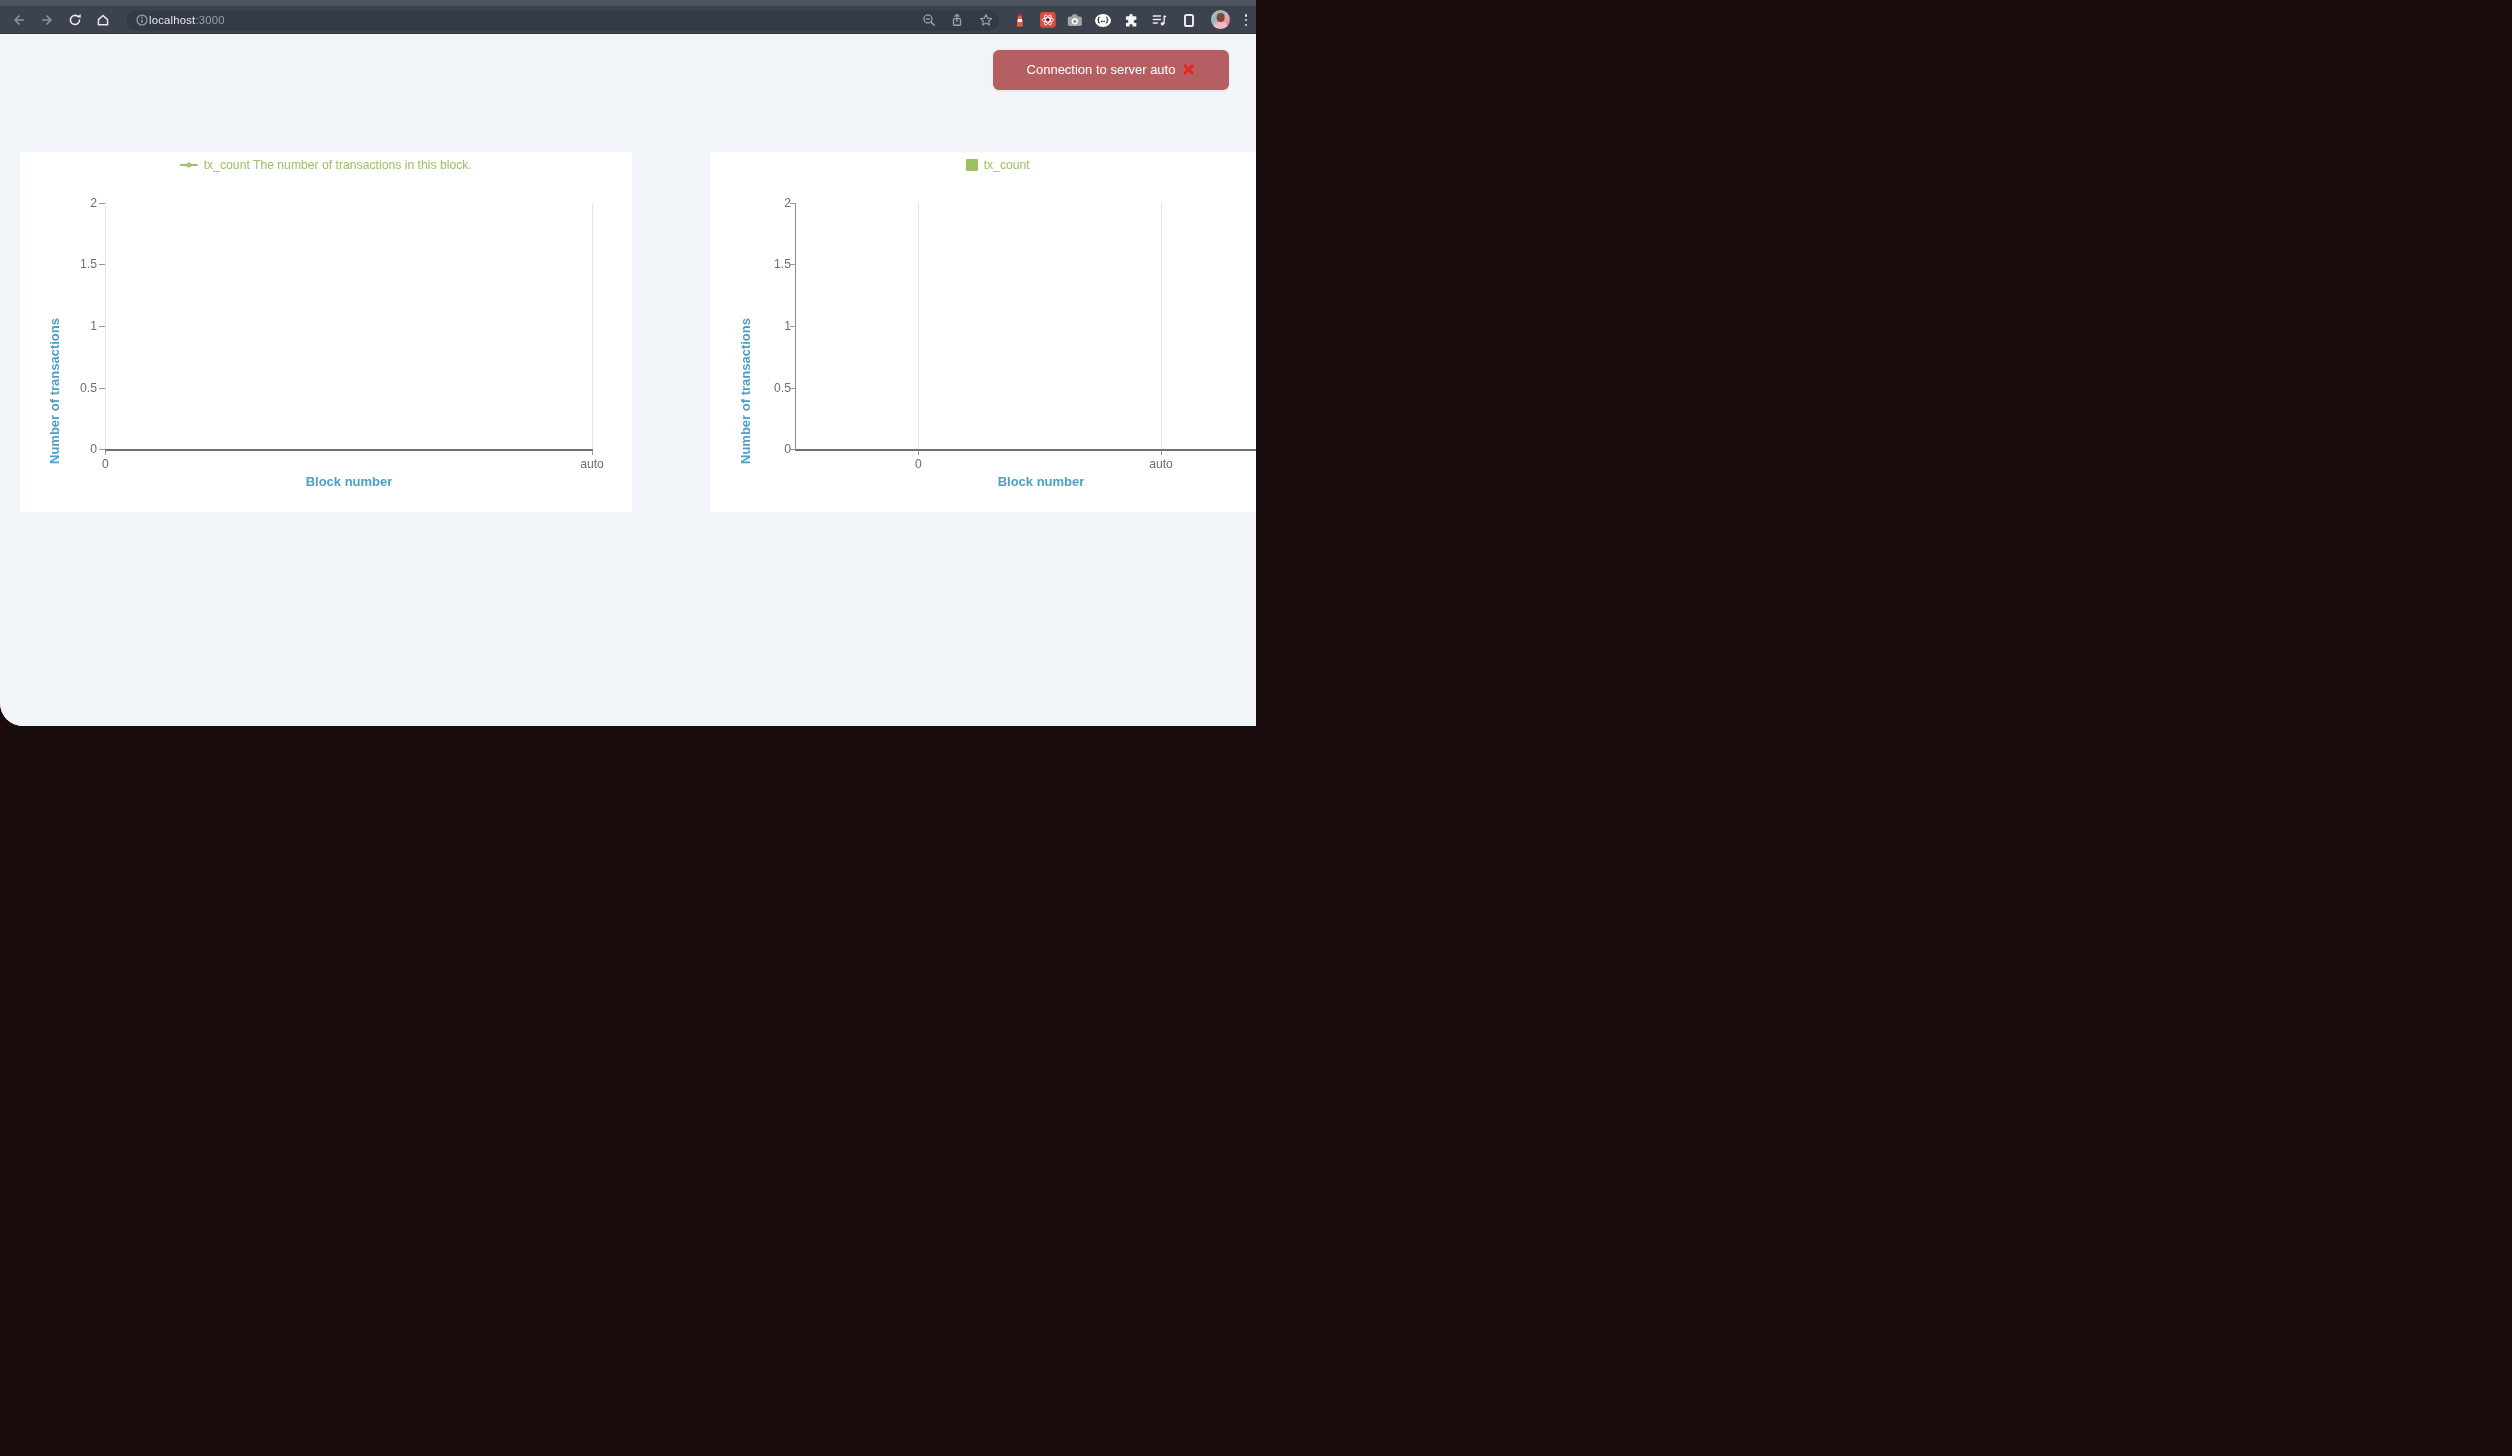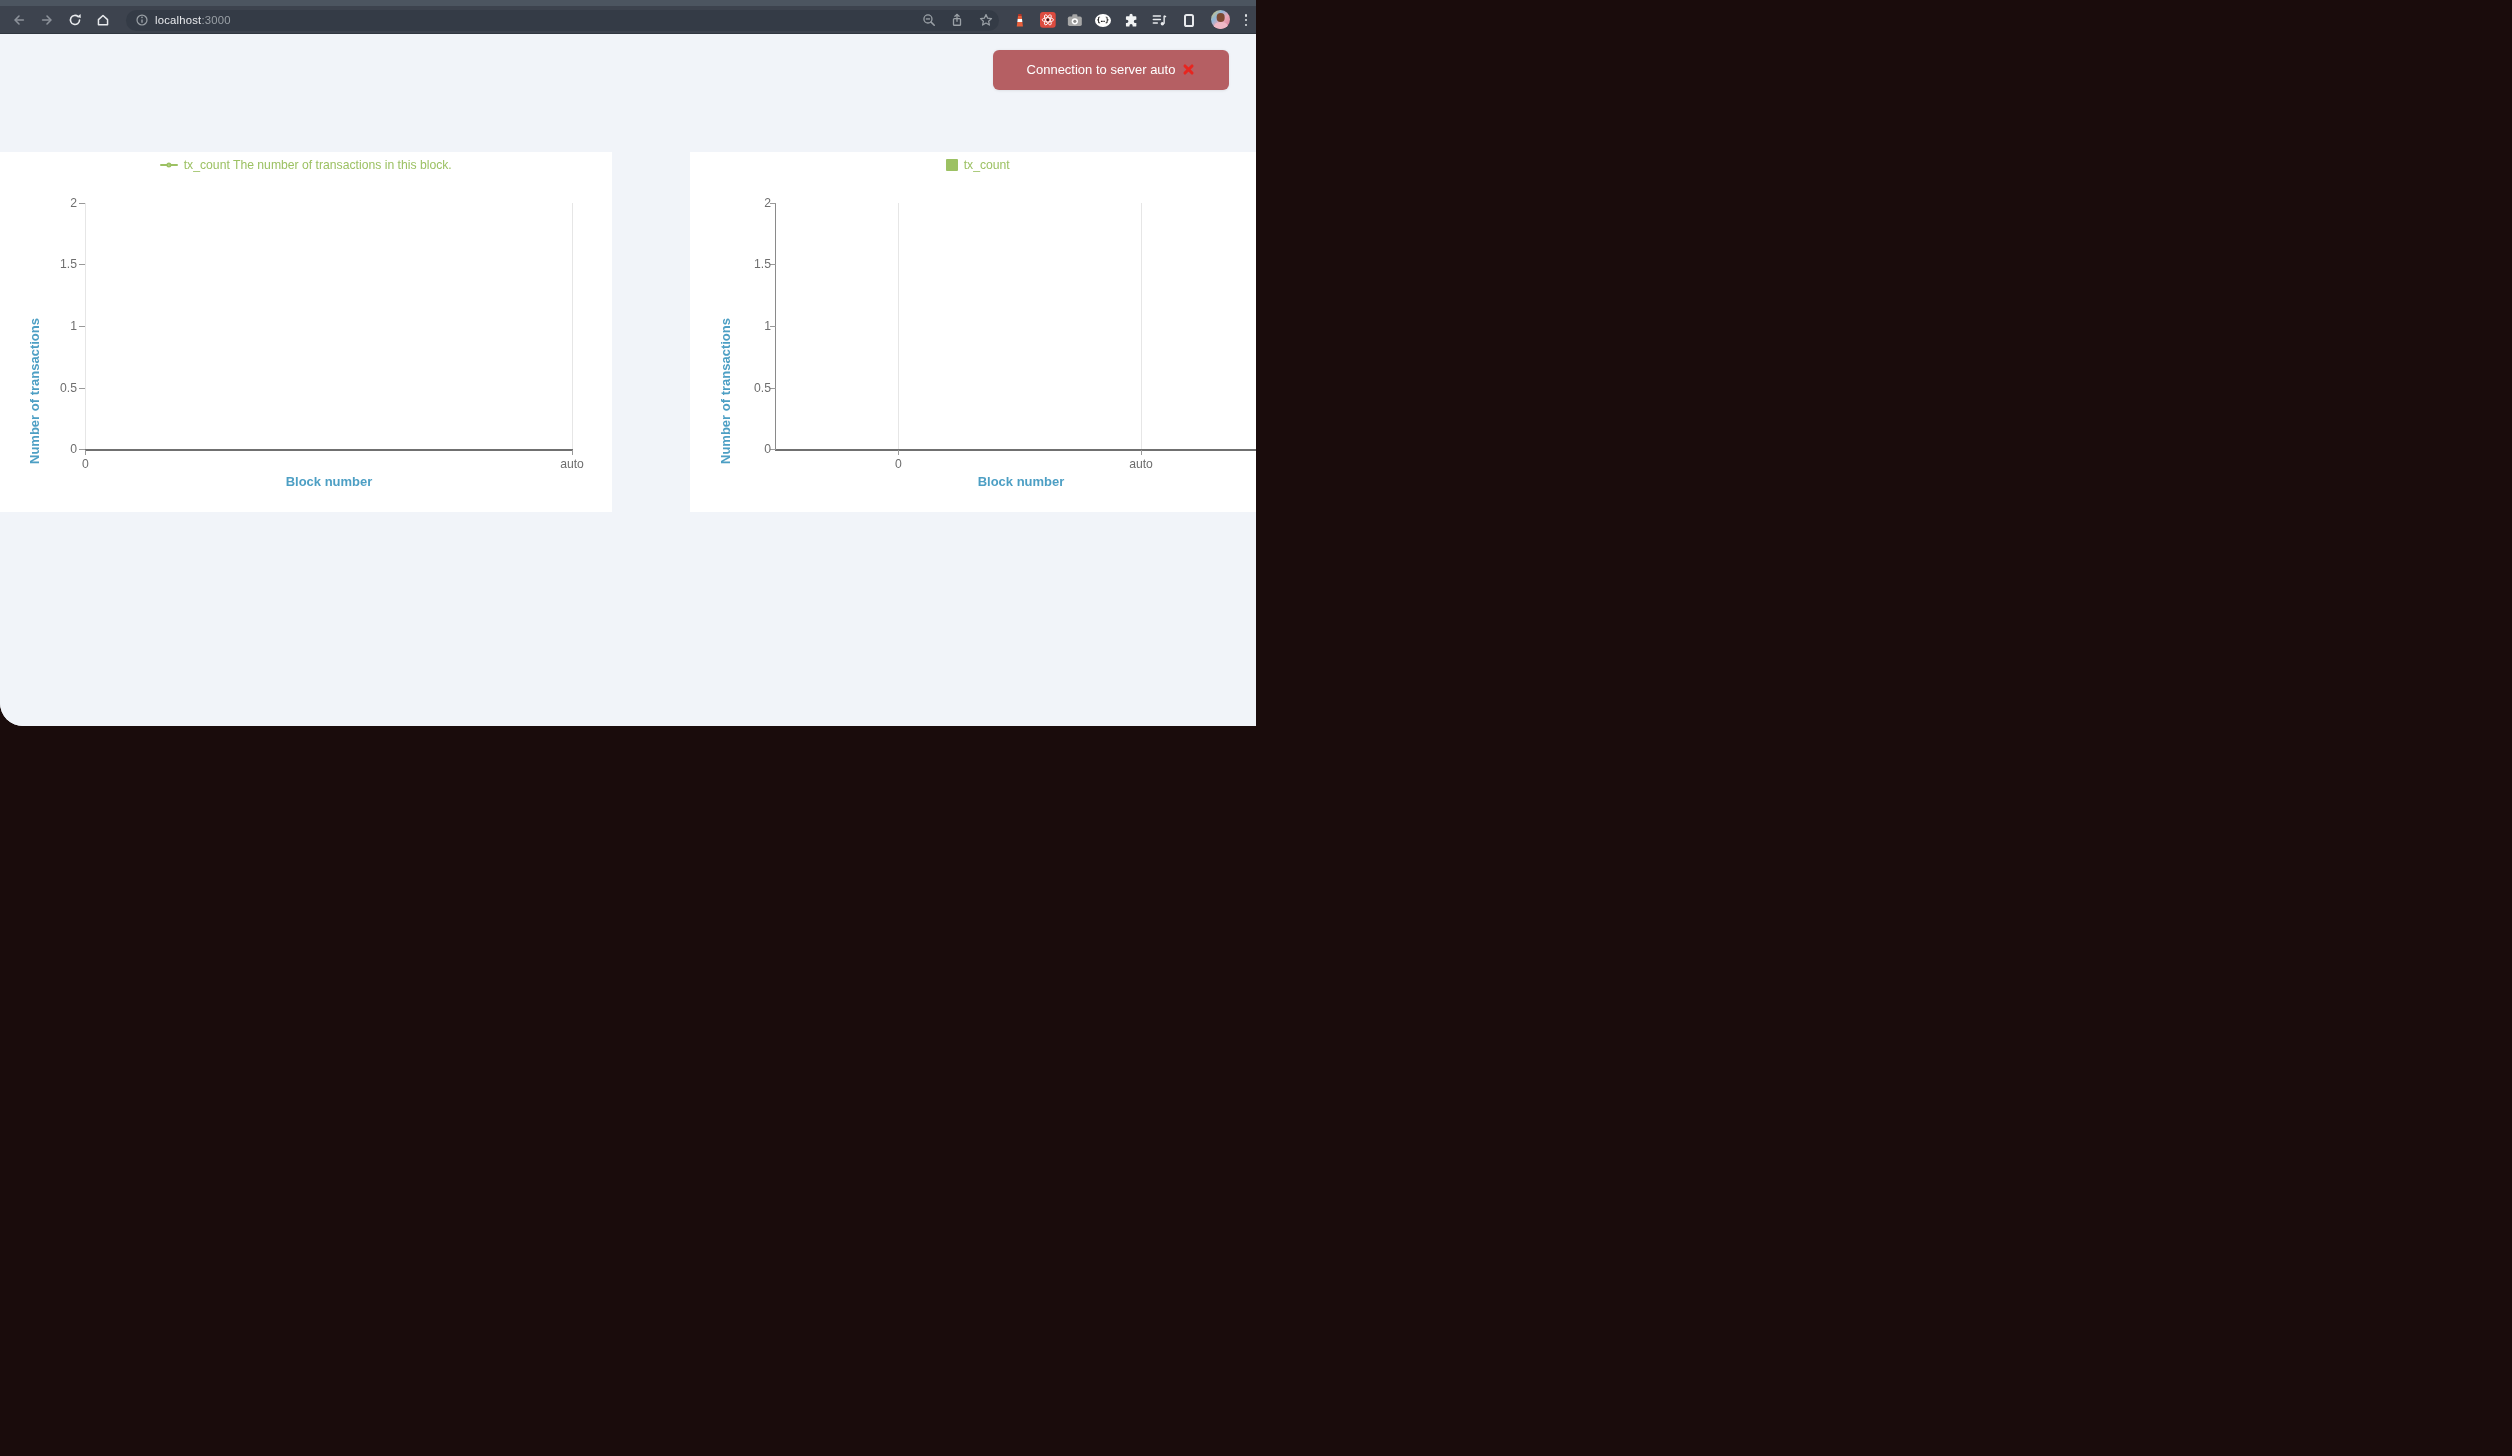--- a/index.html
+++ b/index.html
@@ -47,21 +47,21 @@
   .toast { position:absolute; top:15.7px; right:27px; width:236px; height:40px;
            background:#b55f63; border-radius:6.1px; display:flex; align-items:center;
            justify-content:center; gap:7px; color:#ffffff; font-size:13px; font-weight:500;
            box-shadow:0 0.9px 2.6px rgba(0,0,0,.08); }
   .toast-x { position:relative; width:13px; height:13px; flex:0 0 auto; }
   .toast-x i { position:absolute; left:0; top:5.2px; width:13px; height:3px;
                background:#e8251f; border-radius:1.5px; }
   .toast-x i:first-child { transform:rotate(45deg); }
   .toast-x i:last-child  { transform:rotate(-45deg); }
 
-  .card { position:absolute; top:118px; height:360px; background:#ffffff; }
+  .card { position:absolute; top:118px; height:360px; background:#ffffff;margin-left:20px; }
   .card1 { left:0;   width:612px; }
   .card2 { left:690px; width:576px;text-decoration:underline; }
 
   .legend-row { position:absolute; top:4.4px; left:0; width:100%; height:17.4px;
                 display:flex; align-items:center; justify-content:center; gap:6.1px;
                 color:#9cc163; font-size:12.2px; }
   .legend-line { position:relative; width:17.4px; height:2.6px; background:#9cc163; border-radius:1.7px; }
   .legend-line b { position:absolute; left:50%; top:50%; transform:translate(-50%,-50%);
                    width:5.2px; height:5.2px; background:#fff; border:2.2px solid #9cc163;
                    border-radius:50%; }
@@ -118,21 +118,21 @@
     </div>
 
     <div class="omnibox">
       <span class="pill-icon" style="left:8.7px">
         <svg width="14" height="14" viewBox="0 0 16 16">
             <circle cx="8" cy="8" r="5.7" stroke="#9aa0a6" stroke-width="1.4" fill="none"></circle>
             <line x1="8" y1="7.3" x2="8" y2="11" stroke="#9aa0a6" stroke-width="1.6"></line>
             <circle cx="8" cy="5" r="0.95" fill="#9aa0a6"></circle>
           </svg>
       </span>
-      <span class="omni-text" style="margin-left:29px"><span>localhost</span><span class="omni-port">:3000</span></span>
+      <span class="omni-text" style="margin-left:23px"><span>localhost</span><span class="omni-port">:3000</span></span>
       <span class="pill-icon" style="left:796px">
         <svg width="14" height="14" viewBox="0 0 16 16">
             <circle cx="6.8" cy="6.8" r="4.6" stroke="#9aa0a6" stroke-width="1.5" fill="none"></circle>
             <line x1="4.4" y1="6.8" x2="9.2" y2="6.8" stroke="#9aa0a6" stroke-width="1.5"></line>
             <line x1="10.4" y1="10.4" x2="14" y2="14" stroke="#9aa0a6" stroke-width="1.7" stroke-linecap="round"></line>
           </svg>
       </span>
       <span class="pill-icon" style="left:824px">
         <svg width="14" height="14" viewBox="0 0 16 16">
             <g stroke="#9aa0a6" stroke-width="1.5" fill="none" stroke-linecap="round" stroke-linejoin="round">

